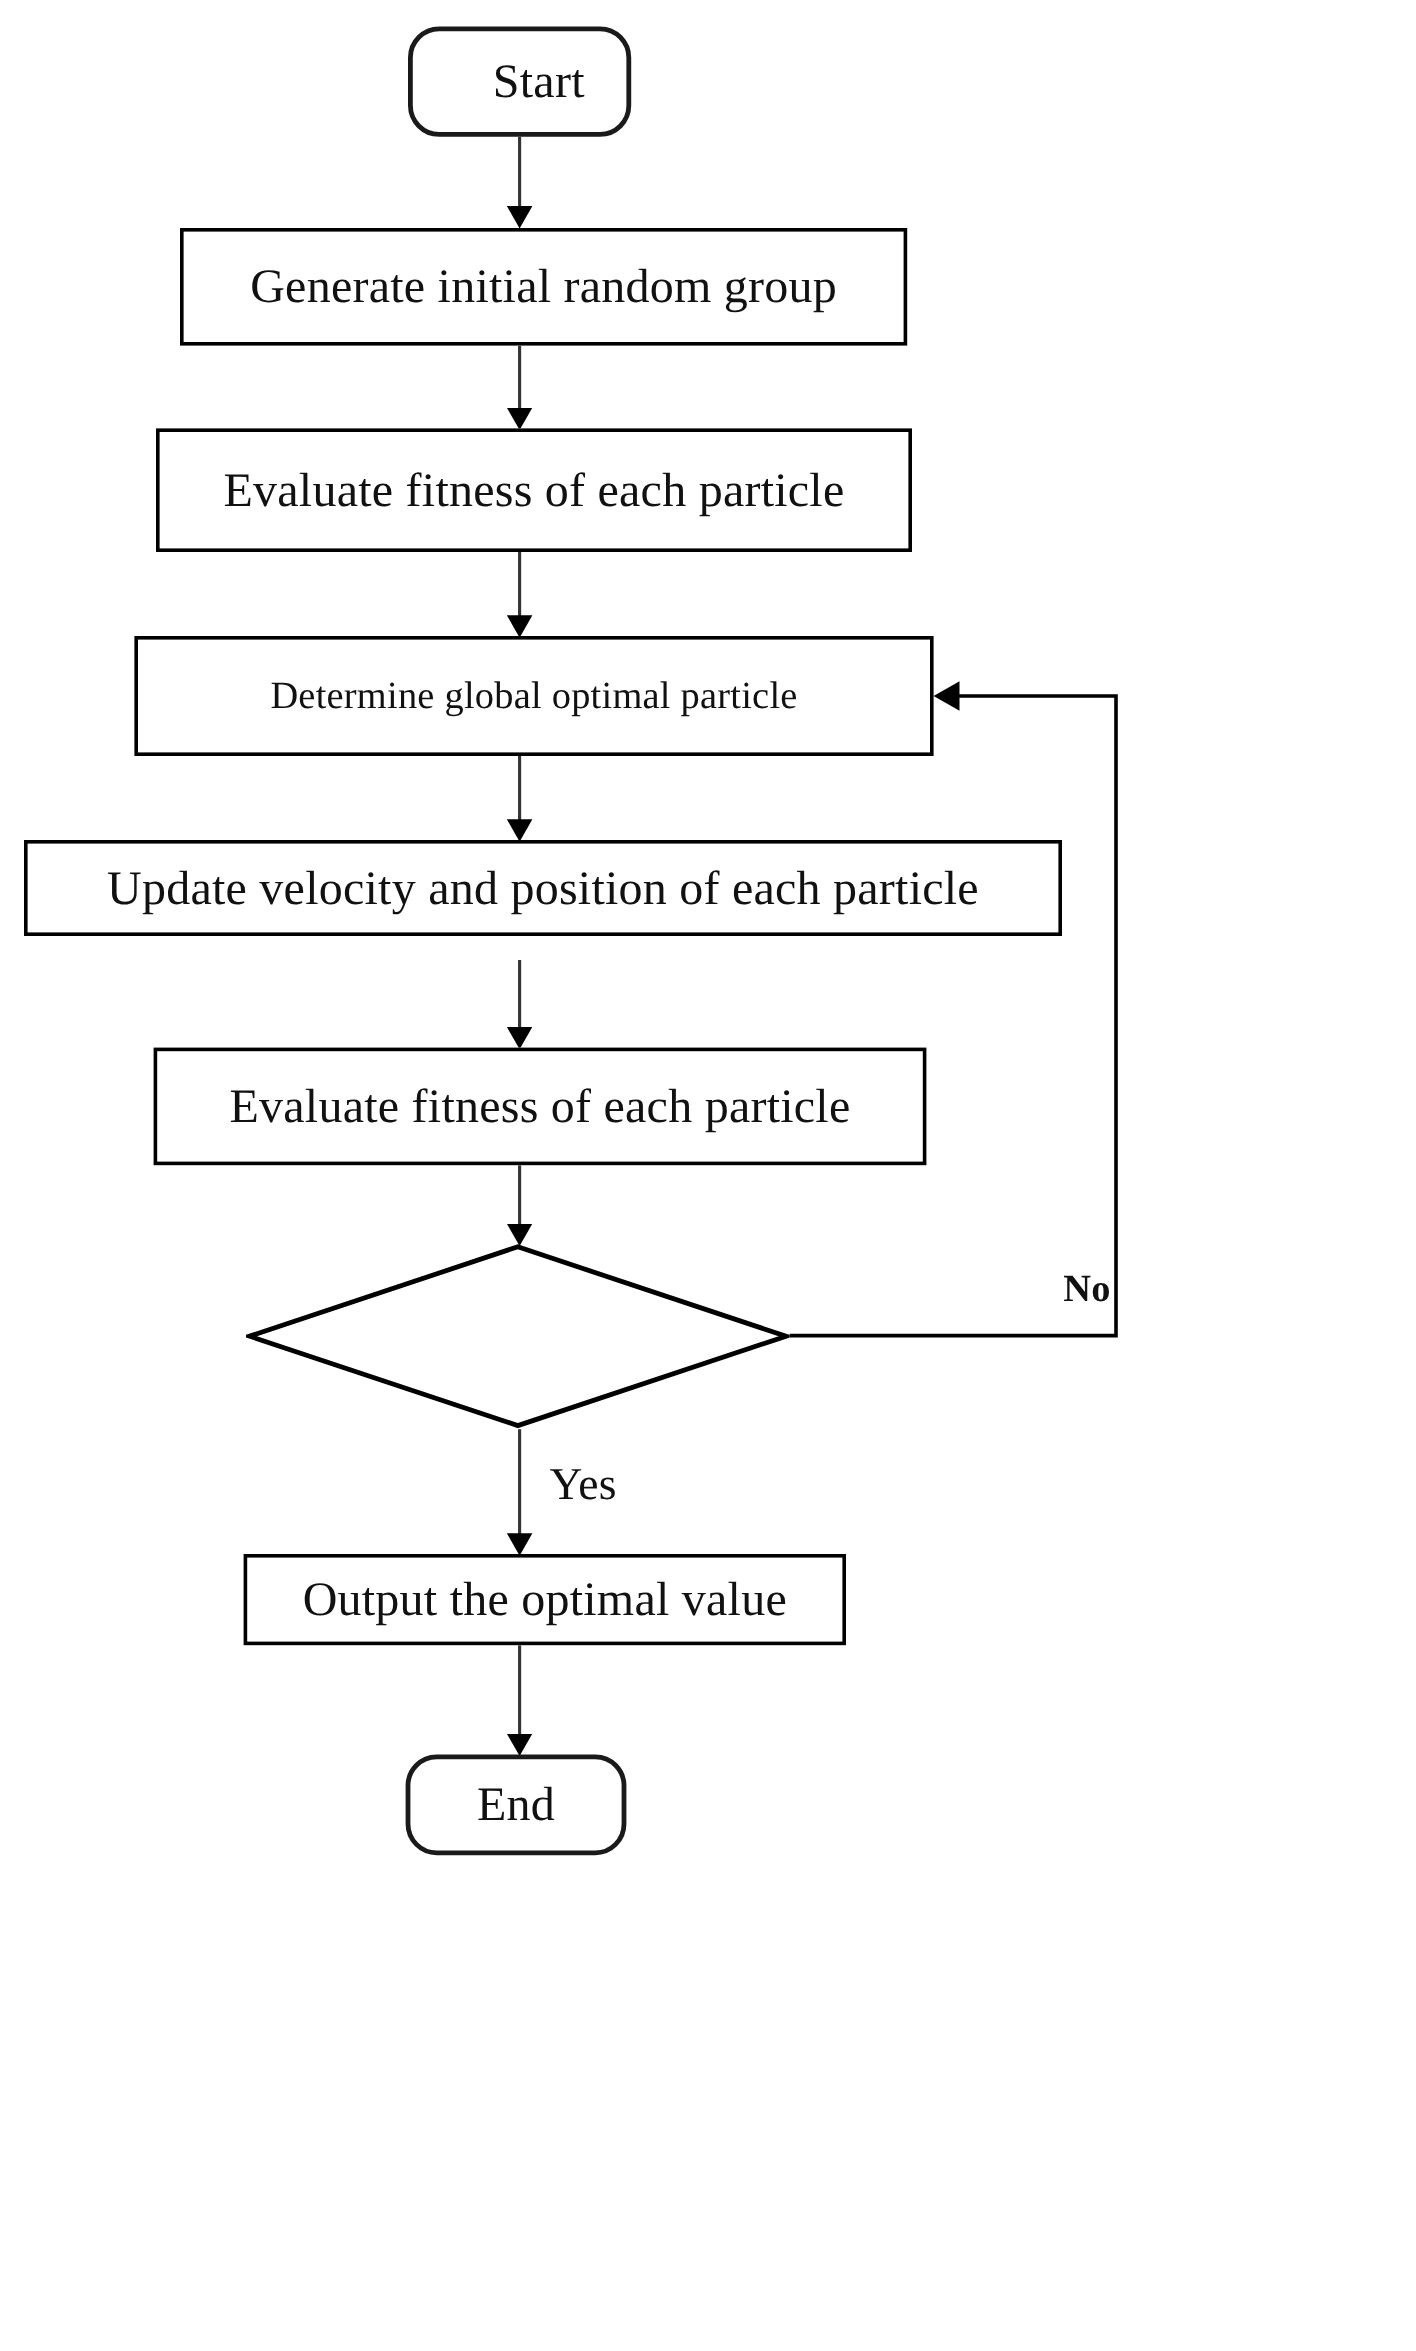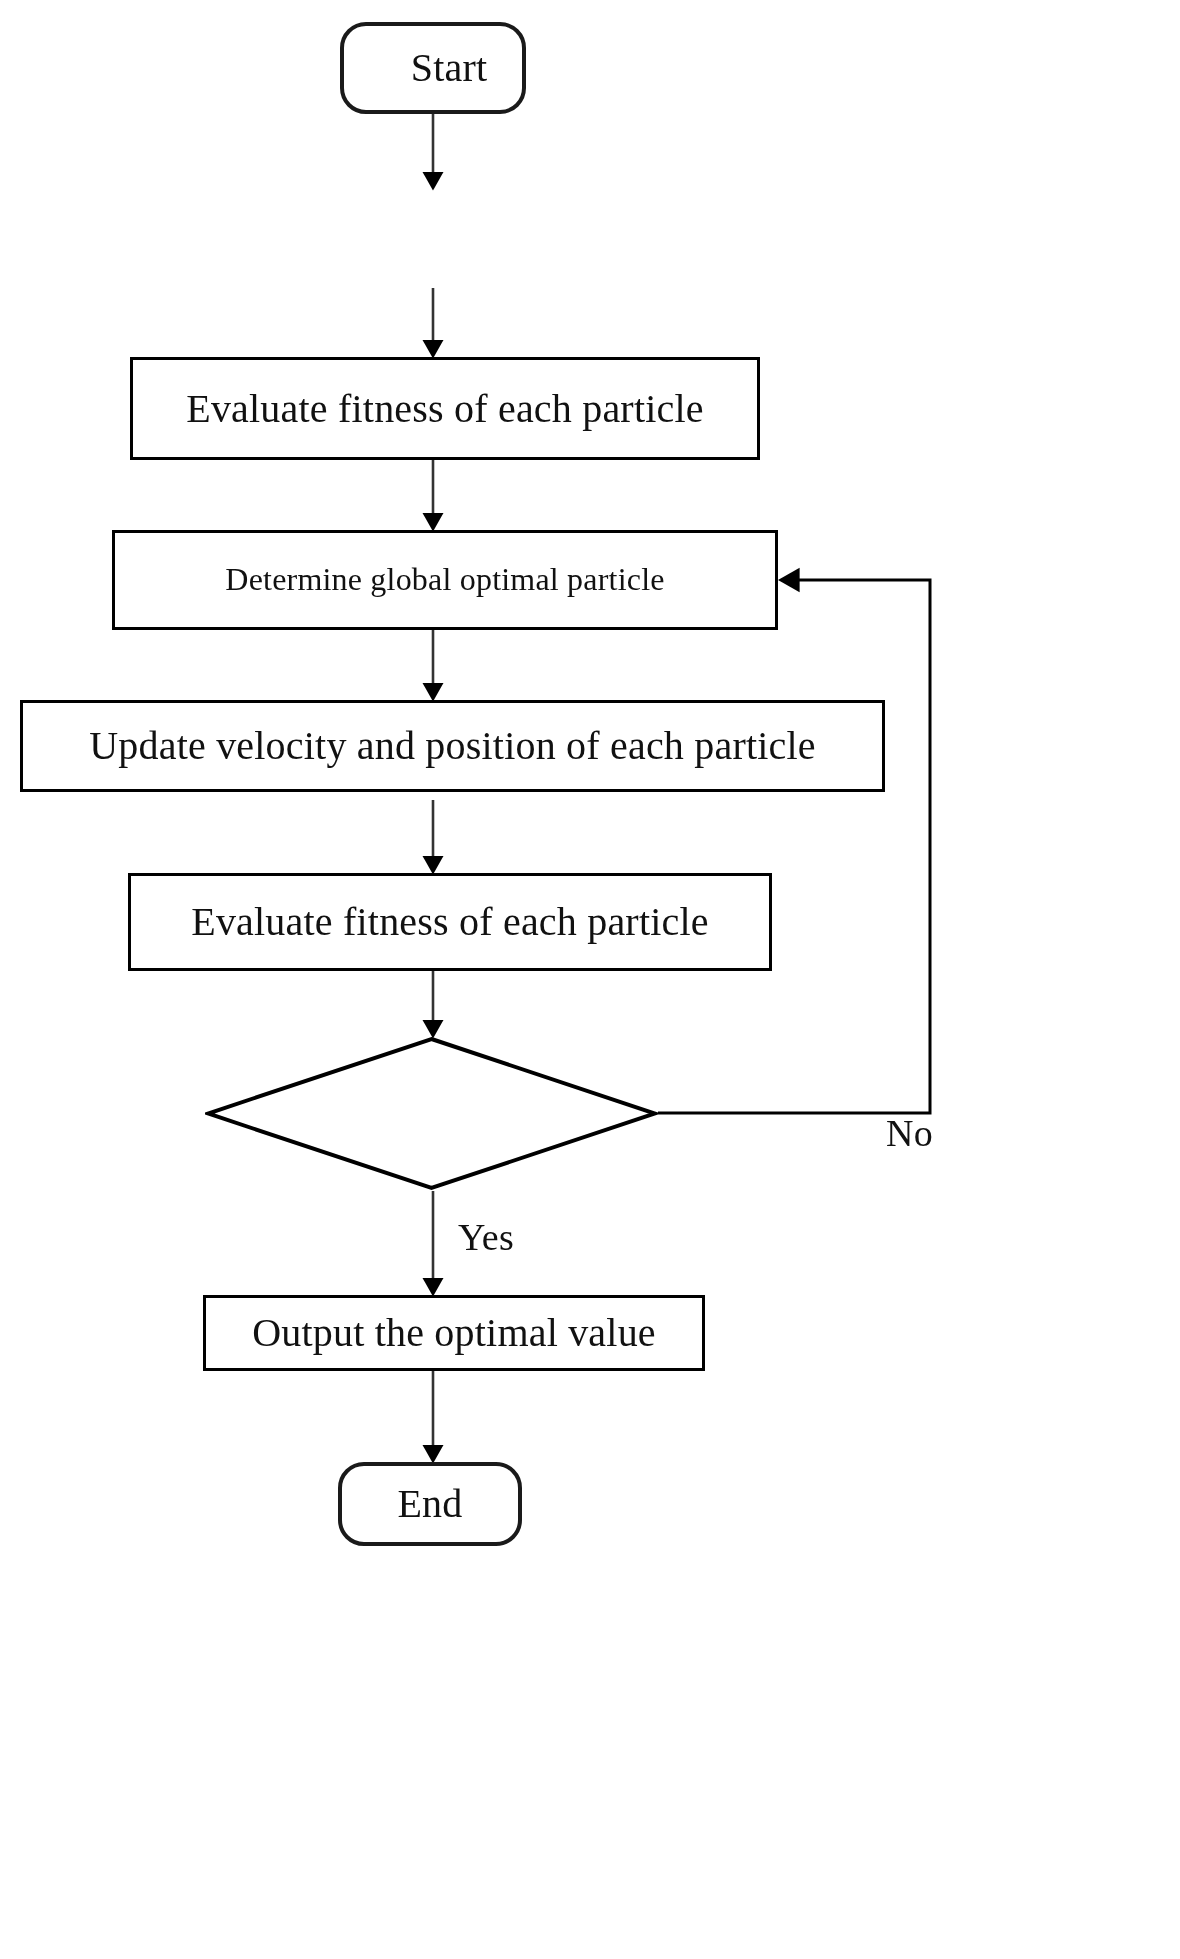--- a/index.html
+++ b/index.html
@@ -73,27 +73,27 @@
     position: absolute;
     white-space: nowrap;
     letter-spacing: 0.2px;
   }
 
   
   #node-start      { left: 340px; top: 22px;   width: 186px; height: 92px;  font-size: 40px; padding-left: 32px; }
   #node-generate   { left: 150px; top: 190px;  width: 606px; height: 98px;  font-size: 40px; }
   #node-evaluate-1 { left: 130px; top: 357px;  width: 630px; height: 103px; font-size: 40px; }
   #node-determine  { left: 112px; top: 530px;  width: 666px; height: 100px; font-size: 32px; }
-  #node-update     { left: 20px;  top: 700px;  width: 865px; height: 92px; font-size: 40px; }
+  #node-update     { left: 20px;  top: 700px;  width: 865px; height: 80px; font-size: 40px; }
   #node-evaluate-2 { left: 128px; top: 873px;  width: 644px; height: 98px;  font-size: 40px; }
   #node-convergence{ left: 205px; top: 1036px; width: 453px; height: 155px; font-size: 40px; }
   #node-output     { left: 203px; top: 1295px; width: 502px; height: 76px;  font-size: 40px; }
   #node-end        { left: 338px; top: 1462px; width: 184px; height: 84px;  font-size: 40px; }
 
-  #label-no  { left: 886px; top: 1111px; font-size: 38px; }
+  #label-no  { left: 886px; top: 1055px; font-size: 32px; font-weight: bold; }
   #label-yes { left: 458px; top: 1215px; font-size: 38px; }
 </style>
 </head>
 <body>
 
 <div id="canvas">
 
   <svg id="edges" viewBox="0 0 1180 1959" width="1180" height="1959" xmlns="http://www.w3.org/2000/svg">
     <defs>
       <marker id="arrowhead" markerWidth="9" markerHeight="9" refX="3.2" refY="4.5" orient="auto" markerUnits="strokeWidth">
@@ -120,20 +120,23 @@
 
     <line x1="433" y1="1191" x2="433" y2="1286" stroke="#333333" stroke-width="2.6" marker-end="url(#arrowhead)"></line>
 
     <line x1="433" y1="1371" x2="433" y2="1453" stroke="#333333" stroke-width="2.6" marker-end="url(#arrowhead)"></line>
   </svg>
 
   <div class="node term" id="node-start">
     <span class="label">Start</span>
   </div>
 
+  <div class="node proc" id="node-generate">
+    <span class="label">Generate initial random group</span>
+  </div>
 
   <div class="node proc" id="node-evaluate-1">
     <span class="label">Evaluate fitness of each particle</span>
   </div>
 
   <div class="node proc" id="node-determine">
     <span class="label">Determine global optimal particle</span>
   </div>
 
   <div class="node proc" id="node-update">

